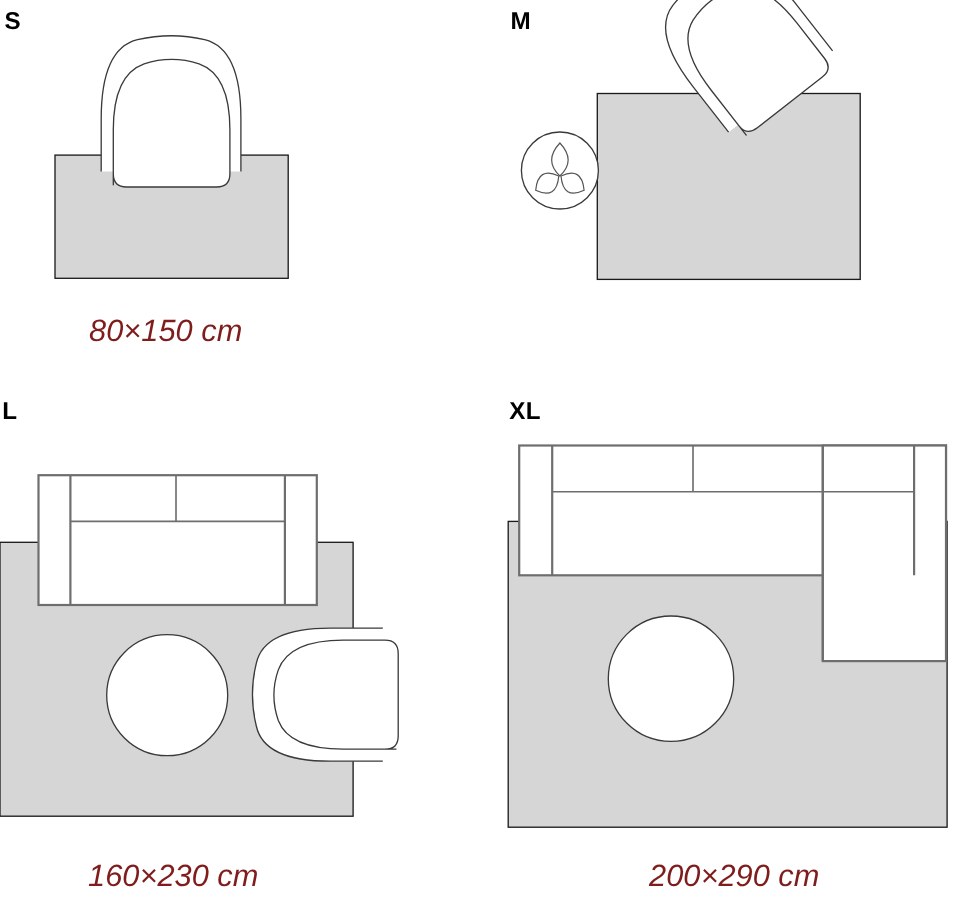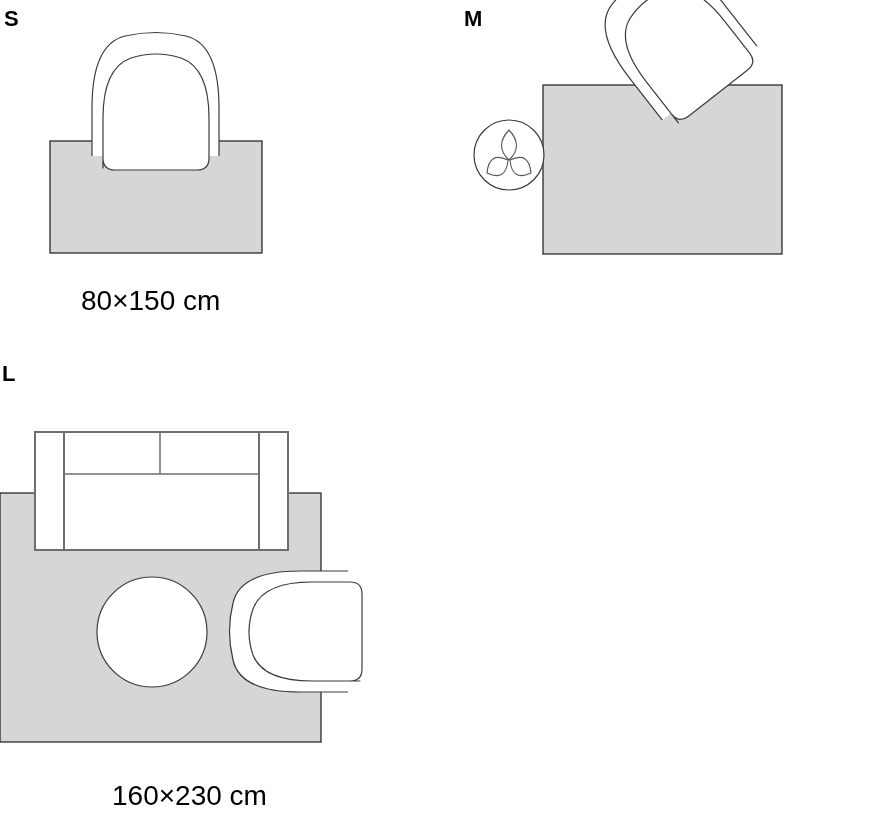--- a/index.html
+++ b/index.html
@@ -32,24 +32,25 @@
     position: absolute;
     font-weight: bold;
     font-size: 22px;
     color: #000000;
     line-height: 1;
     letter-spacing: 0.2px;
   }
   .dim-label {
     position: absolute;
     font-size: 28px;
-    color: #000000;
+    color: #7f1d1d;
     line-height: 1;
     white-space: nowrap;
     font-weight: 400;
+    font-style: italic;
   }
   .figure {
     position: absolute;
     left: 0;
     top: 0;
   }
   .figure svg { display: block; }
 </style>
 </head>
 <body>
@@ -122,17 +123,49 @@
 
         <circle cx="152" cy="282" r="55" fill="#ffffff" stroke="#3a3a3a" stroke-width="1.2"></circle>
 
         <g transform="rotate(-90 318 288)">
           <path d="M264 318 L264 270 Q264 210 296 203 Q325 196 353 203 Q385 210 385 270 L385 318" fill="#ffffff" stroke="#3a3a3a" stroke-width="1.2" stroke-linejoin="round"></path>
           <path d="M275 330 L275 282 Q275 233 301 223 Q324 215 347 223 Q374 233 374 282 L374 320 Q374 332 362 332 L287 332 Q275 332 275 320 Z" fill="#ffffff" stroke="#3a3a3a" stroke-width="1.2" stroke-linejoin="round"></path>
         </g>
       </svg>
     </div>
 
-    <div class="dim-label" style="left:80px; top:432px;margin-left:32px;">160×230 cm</div>
+    <div class="dim-label" style="left:80px; top:432px;">160×230 cm</div>
   </div>
 
+  <div class="quadrant q-xl">
+
+    <div class="size-tag" style="left:28px; top:13px;">XL</div>
+
+    <div class="figure" style="top:0px;">
+      <svg width="434" height="410" viewBox="0 0 434 410" xmlns="http://www.w3.org/2000/svg">
+
+        <rect x="27" y="124" width="399" height="278" fill="#d6d6d6" stroke="#1a1a1a" stroke-width="1.2"></rect>
+
+        <g>
+
+          <rect x="37" y="55" width="388" height="118" fill="#ffffff" stroke="#6e6e6e" stroke-width="2"></rect>
+
+          <rect x="313" y="55" width="112" height="196" fill="#ffffff" stroke="#6e6e6e" stroke-width="2"></rect>
+
+          <line x1="67" y1="55" x2="67" y2="173" stroke="#6e6e6e" stroke-width="2"></line>
+
+          <line x1="396" y1="55" x2="396" y2="173" stroke="#6e6e6e" stroke-width="2"></line>
+
+          <line x1="67" y1="97" x2="396" y2="97" stroke="#6e6e6e" stroke-width="1.5"></line>
+
+          <line x1="195" y1="55" x2="195" y2="97" stroke="#6e6e6e" stroke-width="1.5"></line>
+
+          <line x1="313" y1="55" x2="313" y2="251" stroke="#6e6e6e" stroke-width="2"></line>
+        </g>
+
+        <circle cx="175" cy="267" r="57" fill="#ffffff" stroke="#3a3a3a" stroke-width="1.2"></circle>
+      </svg>
+    </div>
+
+    <div class="dim-label" style="left:155px; top:432px;">200×290 cm</div>
+  </div>
 
 </div>
 
 </body></html>

